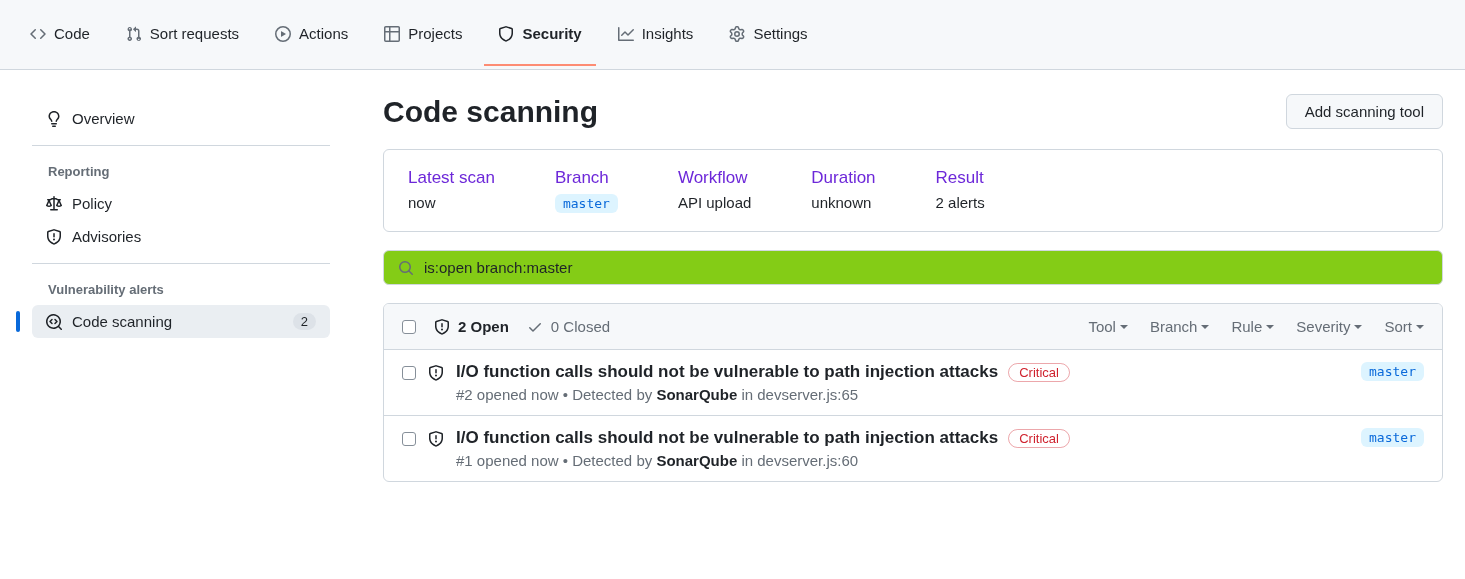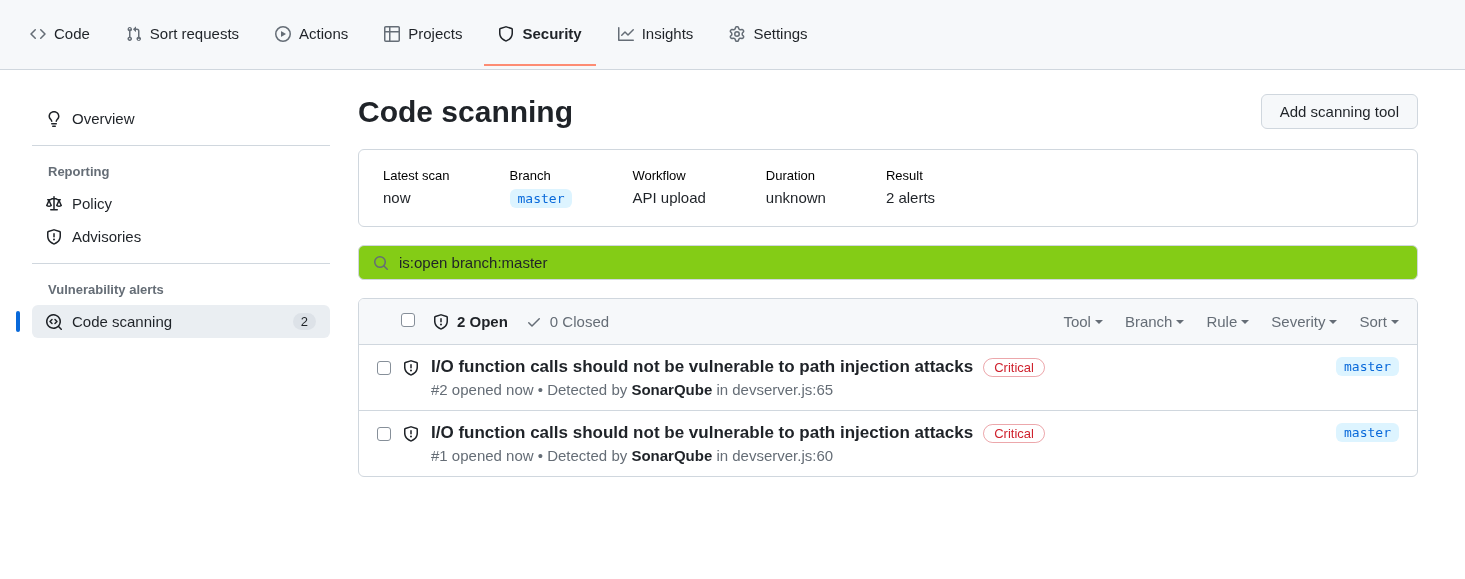--- a/index.html
+++ b/index.html
@@ -30,21 +30,21 @@
       border-bottom: 2px solid transparent;
       cursor: pointer;
     }
     .nav-tab.active { font-weight: 600; border-bottom-color: #fd8c73; }
     .nav-tab .icon-16 { color: #656d76; }
     .nav-tab.active .icon-16 { color: #1f2328; }
 
     .page-body {
       display: flex;
       padding: 24px 16px;
-      gap: 12px;
+      gap: 37px;
     }
 
     .sidebar { width: 330px; flex-shrink: 0; padding: 8px 16px; }
     .side-group-title {
       font-size: 13px;
       font-weight: 600;
       color: #656d76;
       padding: 8px 10px 8px 16px;
     }
     .side-item {
@@ -97,21 +97,21 @@
 
     .status-card {
       border: 1px solid #d0d7de;
       border-radius: 6px;
       padding: 18px 24px;
       display: flex;
       gap: 60px;
       margin-bottom: 18px;
     }
     .status-item { display: flex; flex-direction: column; gap: 6px; }
-    .status-label { font-size: 13px; color: #000000; }
+    .status-label { font-size: 17px; color: #6d28d9; }
     .status-value { font-size: 15px; font-weight: 400; }
     .branch-pill {
       display: inline-block;
       background: #ddf4ff;
       color: #0969da;
       font-family: ui-monospace, SFMono-Regular, Menlo, monospace;
       font-size: 13px;
       padding: 2px 8px;
       border-radius: 6px;
     }
@@ -137,21 +137,21 @@
     .search-bar .icon-16 { color: #656d76; }
 
     .alerts-box { border: 1px solid #d0d7de; border-radius: 6px; overflow: hidden; }
     .alerts-header {
       display: flex;
       align-items: center;
       padding: 14px 18px;
       background: #f6f8fa;
       border-bottom: 1px solid #d0d7de;
     }
-    .alerts-header-left { display: flex; align-items: flex-start; gap: 18px; margin-left: 24px; }
+    .alerts-header-left { display: flex; align-items: center; gap: 18px; }
     .alerts-header-right { margin-left: auto; display: flex; align-items: center; gap: 22px; }
     .state-tab { display: flex; align-items: center; gap: 8px; font-size: 15px; color: #656d76; cursor: pointer; }
     .state-tab.active { color: #1f2328; font-weight: 600; }
     .filter-drop { display: flex; align-items: center; gap: 4px; font-size: 15px; color: #656d76; cursor: pointer; }
 
     .alert-row {
       display: flex;
       align-items: flex-start;
       padding: 12px 18px;
       border-bottom: 1px solid #d0d7de;

